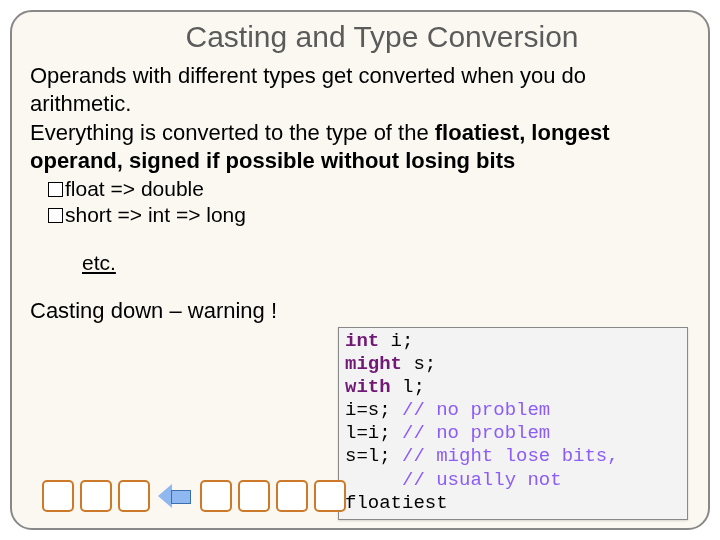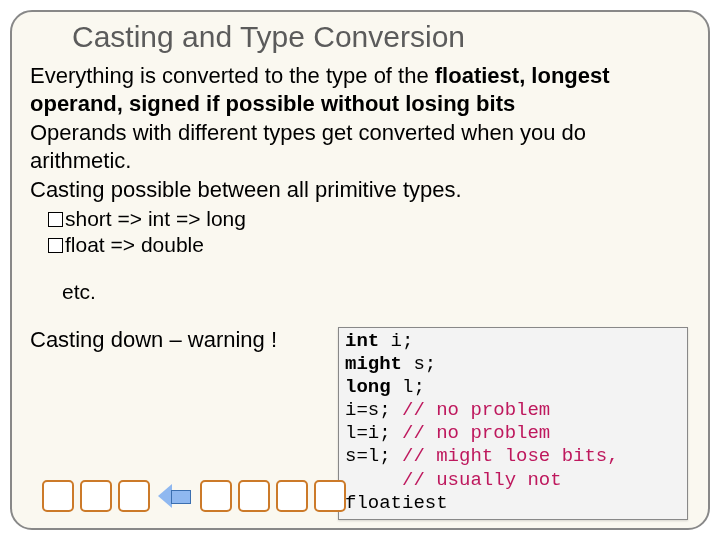--- a/index.html
+++ b/index.html
@@ -18,21 +18,21 @@
     margin: 10px;
     border: 2px solid #888;
     border-radius: 22px;
     background: #faf8f0;
     position: relative;
     overflow: hidden;
   }
   .title {
     font-size: 30px;
     color: #5b5b5b;
-    text-align: left;
+    text-align: center;
     padding: 8px 16px 6px 60px;
     font-weight: 400;
     font-family: Arial, Helvetica, sans-serif;
   }
   .body {
     padding: 2px 18px 0 18px;
     font-size: 22px;
     line-height: 1.25;
     position: relative;
   }
@@ -42,40 +42,40 @@
   .bullet-row { font-size: 21px; margin: 0; }
   .checkbox-icon {
     display: inline-block;
     width: 13px;
     height: 13px;
     border: 1.5px solid #000;
     vertical-align: -1px;
     margin-right: 2px;
     background: #fff;
   }
-  .etc { font-size: 21px; margin-left: 14px; }
+  .etc { font-size: 21px; margin-left: 34px; text-decoration: underline; }
   .castdown { font-size: 22px; margin-top: 10px; }
 
   .codebox {
     position: absolute;
     right: 20px;
     bottom: 8px;
     width: 338px;
     background: #f3f3f3;
     border: 1px solid #888;
     font-family: "Courier New", Courier, monospace;
     font-size: 19px;
     line-height: 1.22;
     padding: 2px 4px 4px 6px;
     white-space: pre;
     color: #000;
     box-shadow: 0 1px 2px rgba(0,0,0,0.15);
   }
-  .kw-blue { color: #000000; font-weight: 700; }
-  .cm { color: #be185d; }
+  .kw-blue { color: #701a75; font-weight: 700; }
+  .cm { color: #8b5cf6; }
 
   .boxrow {
     position: absolute;
     left: 30px;
     bottom: 16px;
     display: flex;
     align-items: center;
     gap: 6px;
   }
   .smallbox {
@@ -123,42 +123,41 @@
   }
 </style>
 </head>
 <body>
 
 <div class="slide">
 
   <div class="title">Casting and Type Conversion</div>
 
   <div class="body">
+    <p class="para">Operands with different types get converted when you do arithmetic.</p>
     <p class="para">
       <span>Everything is converted to the type of the </span><span class="bold">floatiest, longest operand, signed if possible without losing bits</span>
     </p>
-    <p class="para">Operands with different types get converted when you do arithmetic.</p>
-    <p class="para">Casting possible between all primitive types.</p>
 
     <div class="bullets">
       <p class="bullet-row">
-        <span class="checkbox-icon"></span><span>short =&gt; int =&gt; long</span>
+        <span class="checkbox-icon"></span><span>float =&gt; double</span>
       </p>
       <p class="bullet-row">
-        <span class="checkbox-icon"></span><span>float =&gt; double</span>
+        <span class="checkbox-icon"></span><span>short =&gt; int =&gt; long</span>
       </p>
       <p class="etc">etc.</p>
     </div>
 
     <p class="castdown">Casting down – warning !</p>
   </div>
 
   <div class="codebox"><span class="kw-blue">int</span><span> i;</span>
 <span class="kw-blue">might</span><span> s;</span>
-<span class="kw-blue">long</span><span> l;</span>
+<span class="kw-blue">with</span><span> l;</span>
 <span>i=s; </span><span class="cm">// no problem</span>
 <span>l=i; </span><span class="cm">// no problem</span>
 <span>s=l; </span><span class="cm">// might lose bits,</span>
 <span class="cm">     // usually not</span>
 <span>floatiest</span></div>
 
   <div class="boxrow">
     <div class="smallbox"></div>
     <div class="smallbox"></div>
     <div class="smallbox"></div>

